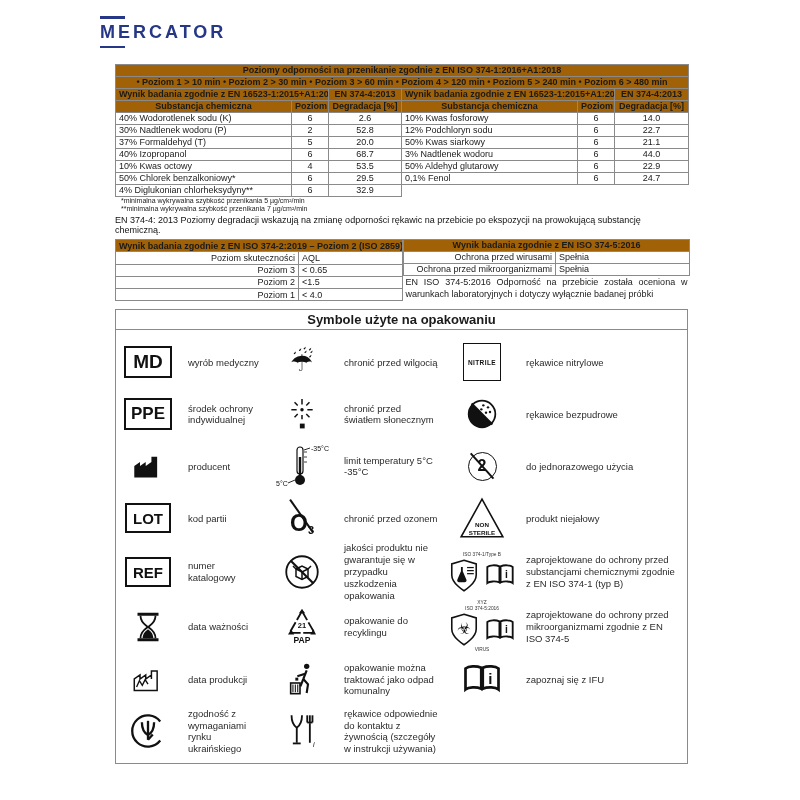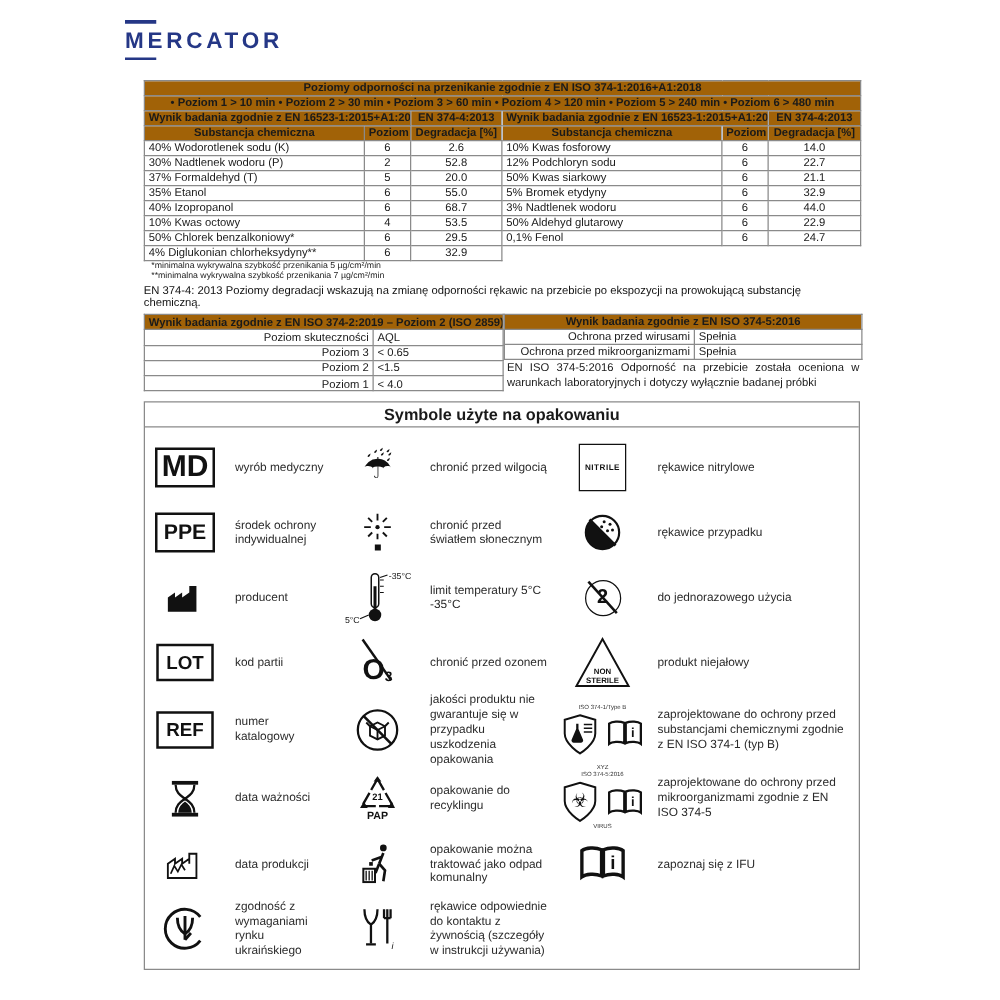--- a/index.html
+++ b/index.html
@@ -31,21 +31,21 @@
   .sym-outer{border:1px solid #8a8a8a;margin-top:8px;}
   .sym-title{border-bottom:1px solid #8a8a8a;font-weight:bold;font-size:13px;text-align:center;padding:2px 0;}
   .sym-grid{display:grid;grid-template-columns:64px 86px 72px 108px 72px 1fr;grid-auto-rows:minmax(52px,auto);align-items:center;padding:6px 0;height:421px;}
   .icell{display:flex;justify-content:center;align-items:center;}
   .lcell{font-size:9.5px;line-height:1.25;color:#2b2b2b;white-space:normal;padding-right:6px;}
   .lcell.c2{padding-left:8px;}
   .lcell.c4{padding-left:6px;}
   .lcell.c6{padding-left:8px;}
 
   .boxsym{border:2.5px solid #111;display:flex;justify-content:center;align-items:center;font-weight:bold;color:#111;}
-  .box-md{width:44px;height:28px;font-size:24px;letter-spacing:0;}
+  .box-md{width:44px;height:28px;font-size:19px;letter-spacing:0;}
   .box-ppe{width:44px;height:28px;font-size:17px;}
   .box-lot{width:42px;height:26px;font-size:15px;}
   .box-ref{width:42px;height:26px;font-size:15px;}
   .box-nitrile{width:36px;height:36px;border-width:1.5px;font-size:6.5px;letter-spacing:.4px;}
 
   .glyph{font-family:"DejaVu Sans",sans-serif;color:#111;}
   .umb{font-size:26px;line-height:1;}
 
   .circ-icon{position:relative;width:27px;height:27px;border:1.7px solid #111;border-radius:50%;display:flex;align-items:center;justify-content:center;}
   .circ-icon .d2{font-weight:bold;font-size:16px;color:#111;}
@@ -128,28 +128,20 @@
       </tr>
       <tr>
         <td class="tl">37% Formaldehyd (T)</td>
             <td class="tc">5</td>
             <td class="tc">20.0</td>
         <td class="tl">50% Kwas siarkowy</td>
             <td class="tc">6</td>
             <td class="tc">21.1</td>
       </tr>
       <tr>
-        <td class="tl">35% Etanol</td>
-            <td class="tc">6</td>
-            <td class="tc">55.0</td>
-        <td class="tl">5% Bromek etydyny</td>
-            <td class="tc">6</td>
-            <td class="tc">32.9</td>
-      </tr>
-      <tr>
         <td class="tl">40% Izopropanol</td>
             <td class="tc">6</td>
             <td class="tc">68.7</td>
         <td class="tl">3% Nadtlenek wodoru</td>
             <td class="tc">6</td>
             <td class="tc">44.0</td>
       </tr>
       <tr>
         <td class="tl">10% Kwas octowy</td>
             <td class="tc">4</td>
@@ -274,21 +266,21 @@
             <circle cx="12" cy="12" r="10" class="st" stroke-width="1.3"></circle>
             <path d="M4.9,4.9 A10,10 0 0 0 19.1,19.1 Z" fill="#111"></path>
             <circle cx="13" cy="5.5" r="0.9" fill="#111"></circle>
               <circle cx="16.5" cy="7" r="0.9" fill="#111"></circle>
             <circle cx="18" cy="10.5" r="0.9" fill="#111"></circle>
               <circle cx="11.5" cy="8.5" r="0.9" fill="#111"></circle>
             <circle cx="15" cy="11" r="0.9" fill="#111"></circle>
             <line x1="4.2" y1="4.2" x2="19.8" y2="19.8" stroke="#111" stroke-width="1.6"></line>
           </svg>
         </div>
-        <div class="lcell c6">rękawice przypadku</div>
+        <div class="lcell c6">rękawice bezpudrowe</div>
 
         <div class="icell">
           <svg width="32" height="28" viewBox="0 0 28 24">
             <polygon points="2,22 2,12 7,8.5 7,12 12,8.5 12,12 17,8.5 17,12 17,4 22,4 22,22" fill="#111"></polygon>
           </svg>
         </div>
         <div class="lcell c2">producent</div>
         <div class="icell">
           <svg width="56" height="46" viewBox="0 0 56 46">
             <rect x="23" y="4" width="6" height="27" rx="3" class="st" stroke-width="1.2"></rect>

